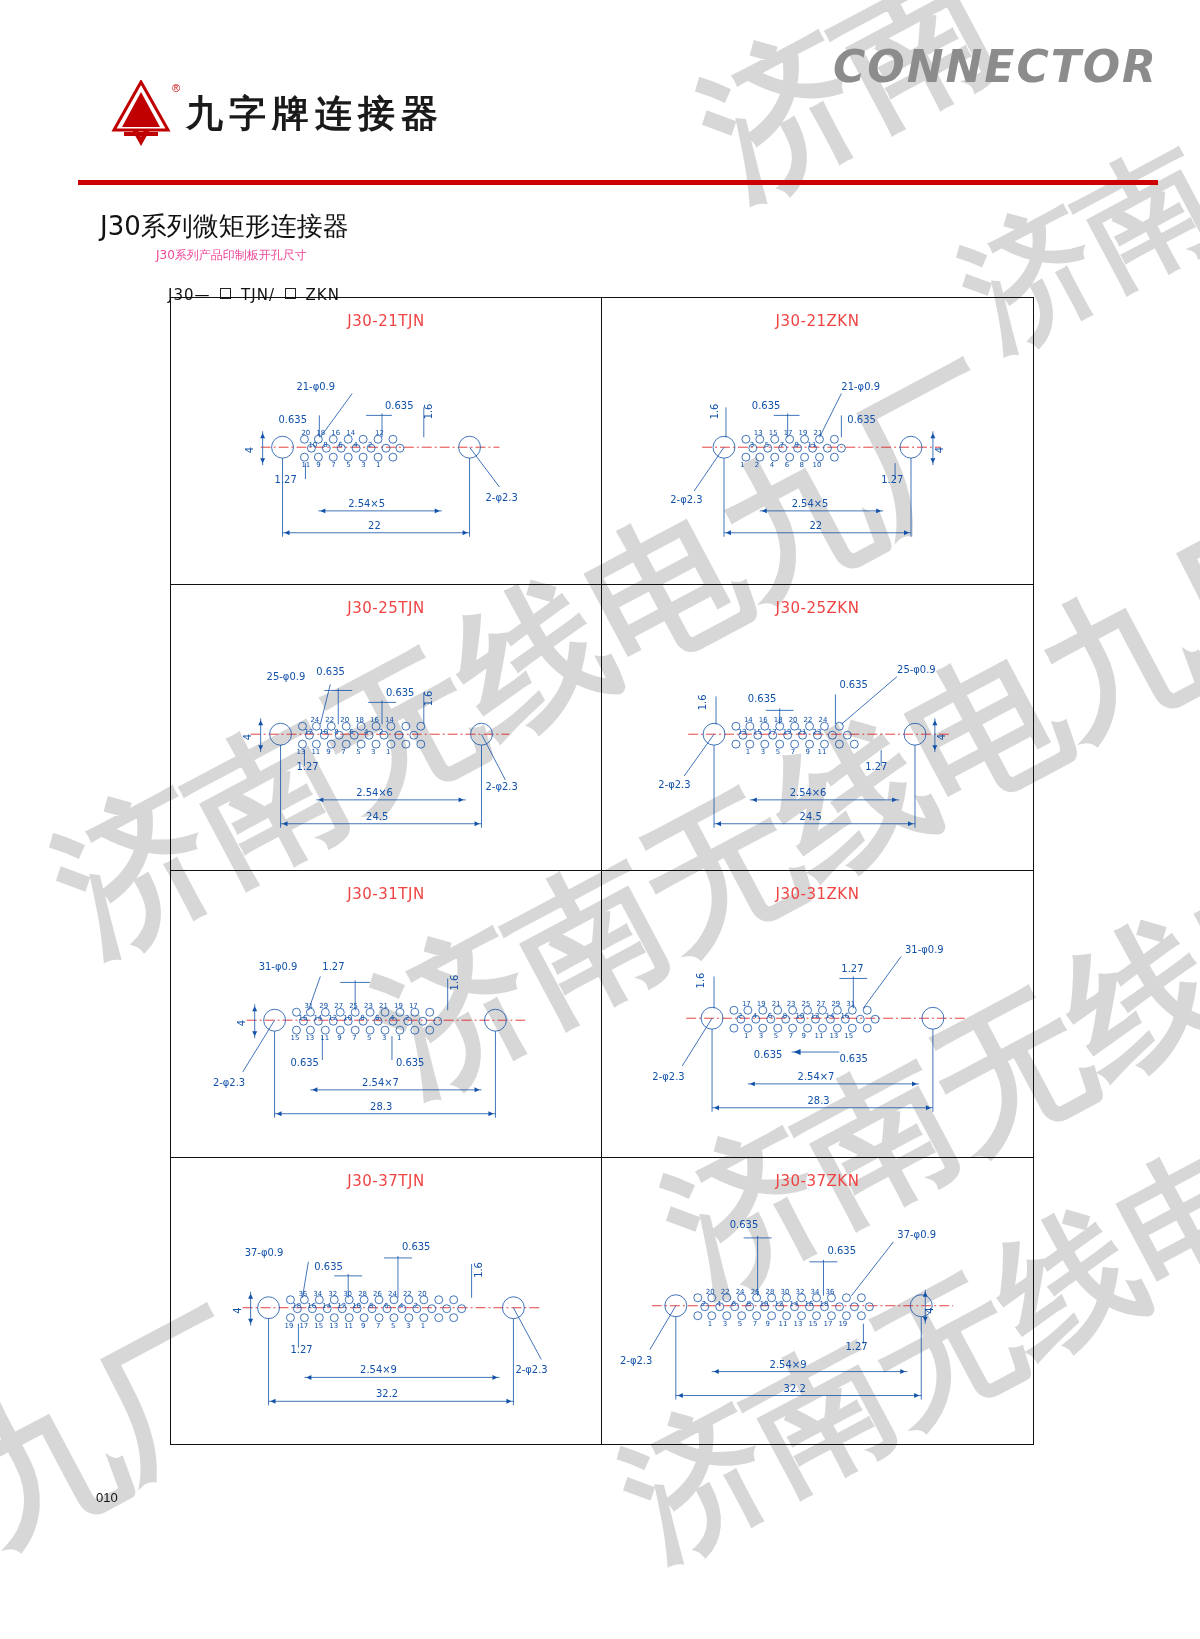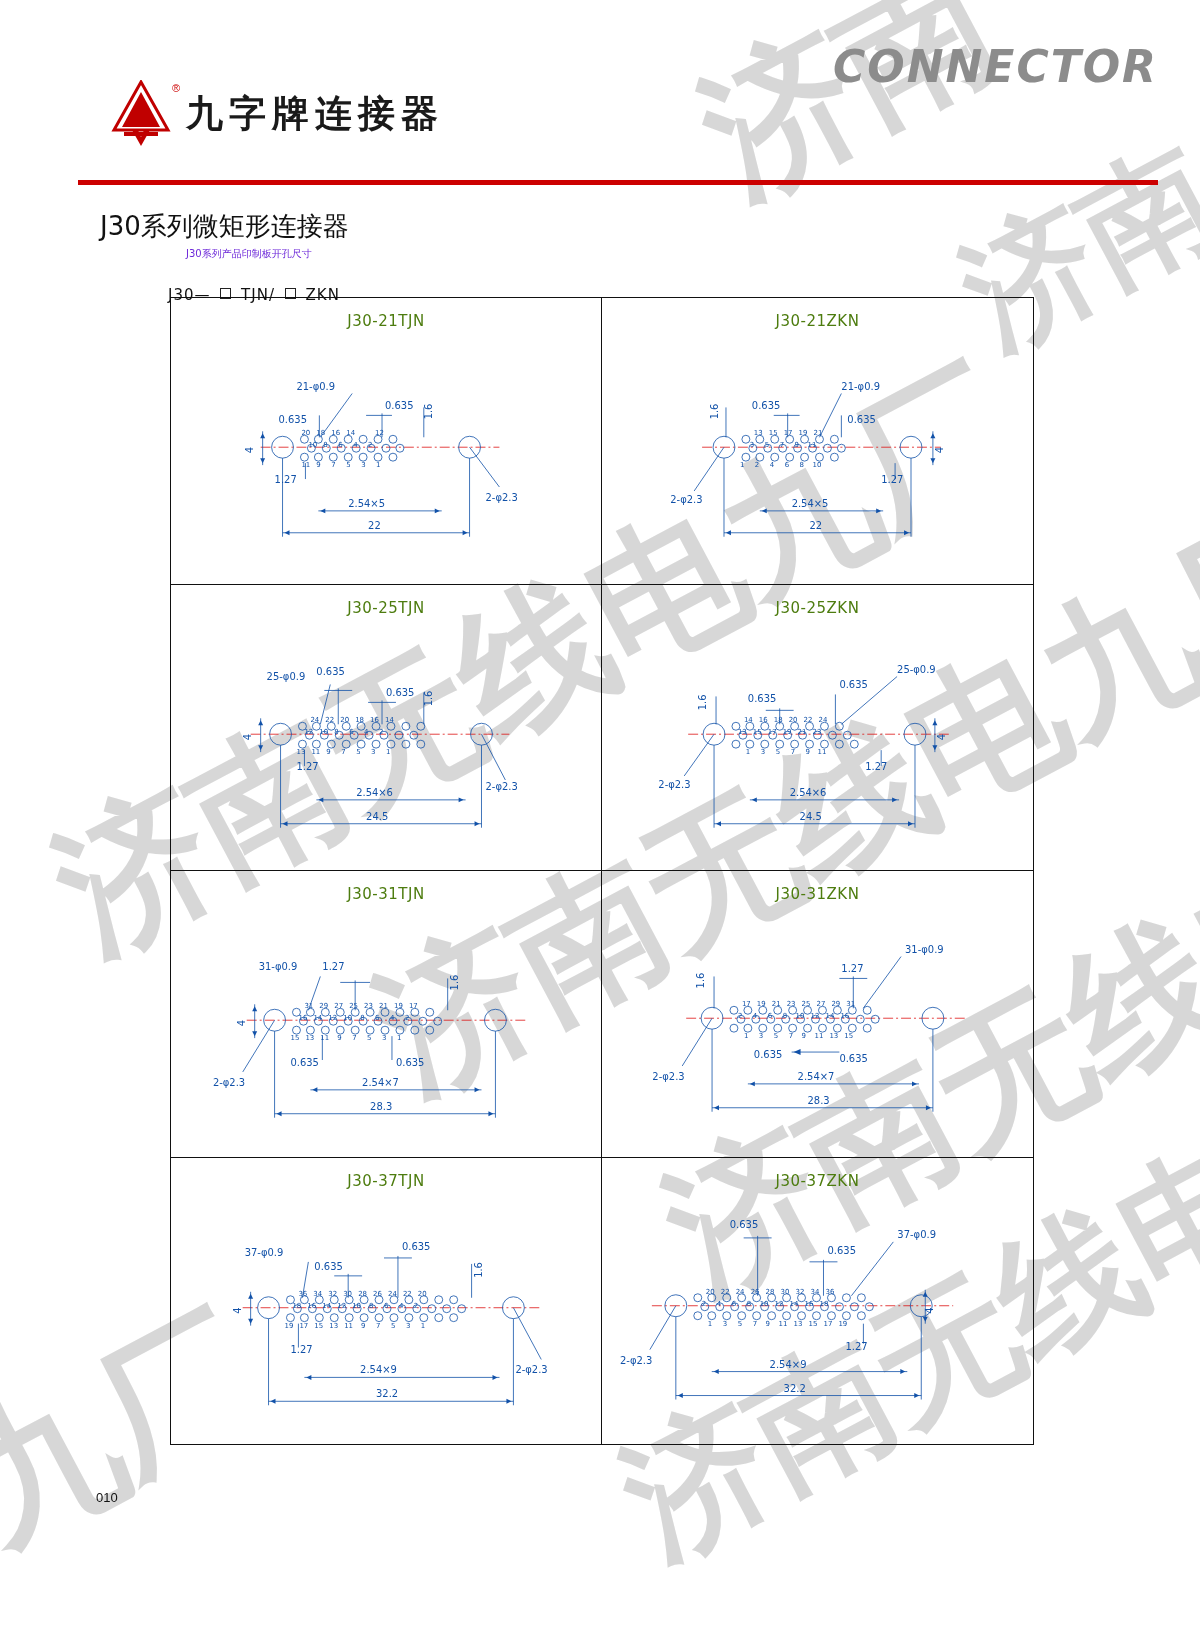--- a/index.html
+++ b/index.html
@@ -81,23 +81,23 @@
   .title-main {
     position: absolute;
     left: 100px; top: 202px;
     font-size: 26px;
     color: #111;
     font-family: "DejaVu Sans", sans-serif;
     margin-top: 7px;
   }
   .title-sub1 {
     position: absolute;
-    left: 186px; top: 247px;
-    font-size: 10px;
-    color: #6d28d9;
+    left: 156px; top: 247px;
+    font-size: 12px;
+    color: #ec4899;
     font-family: "DejaVu Sans", sans-serif;
   }
   .title-sub2 {
     position: absolute;
     left: 168px; top: 270px;
     font-size: 15px;
     color: #111;
     font-family: "DejaVu Sans", sans-serif;
     letter-spacing: 1px;
     margin-top: 16px;
@@ -127,21 +127,21 @@
     overflow: hidden;
   }
   .cell:nth-child(2n) { border-right: none; }
   .cell:nth-child(7), .cell:nth-child(8) { border-bottom: none; }
 
   .cell-title {
     position: absolute;
     left: 0; right: 0; top: 14px;
     text-align: center;
     font-size: 15px;
-    color: #4d7c0f;
+    color: #ef4444;
     font-family: "DejaVu Sans", sans-serif;
     letter-spacing: .5px;
   }
 
   .draw { position: absolute; left: 0; top: 0; width: 100%; height: 100%; }
 
   
   .pageno {
     position: absolute;
     left: 96px; top: 1490px;

